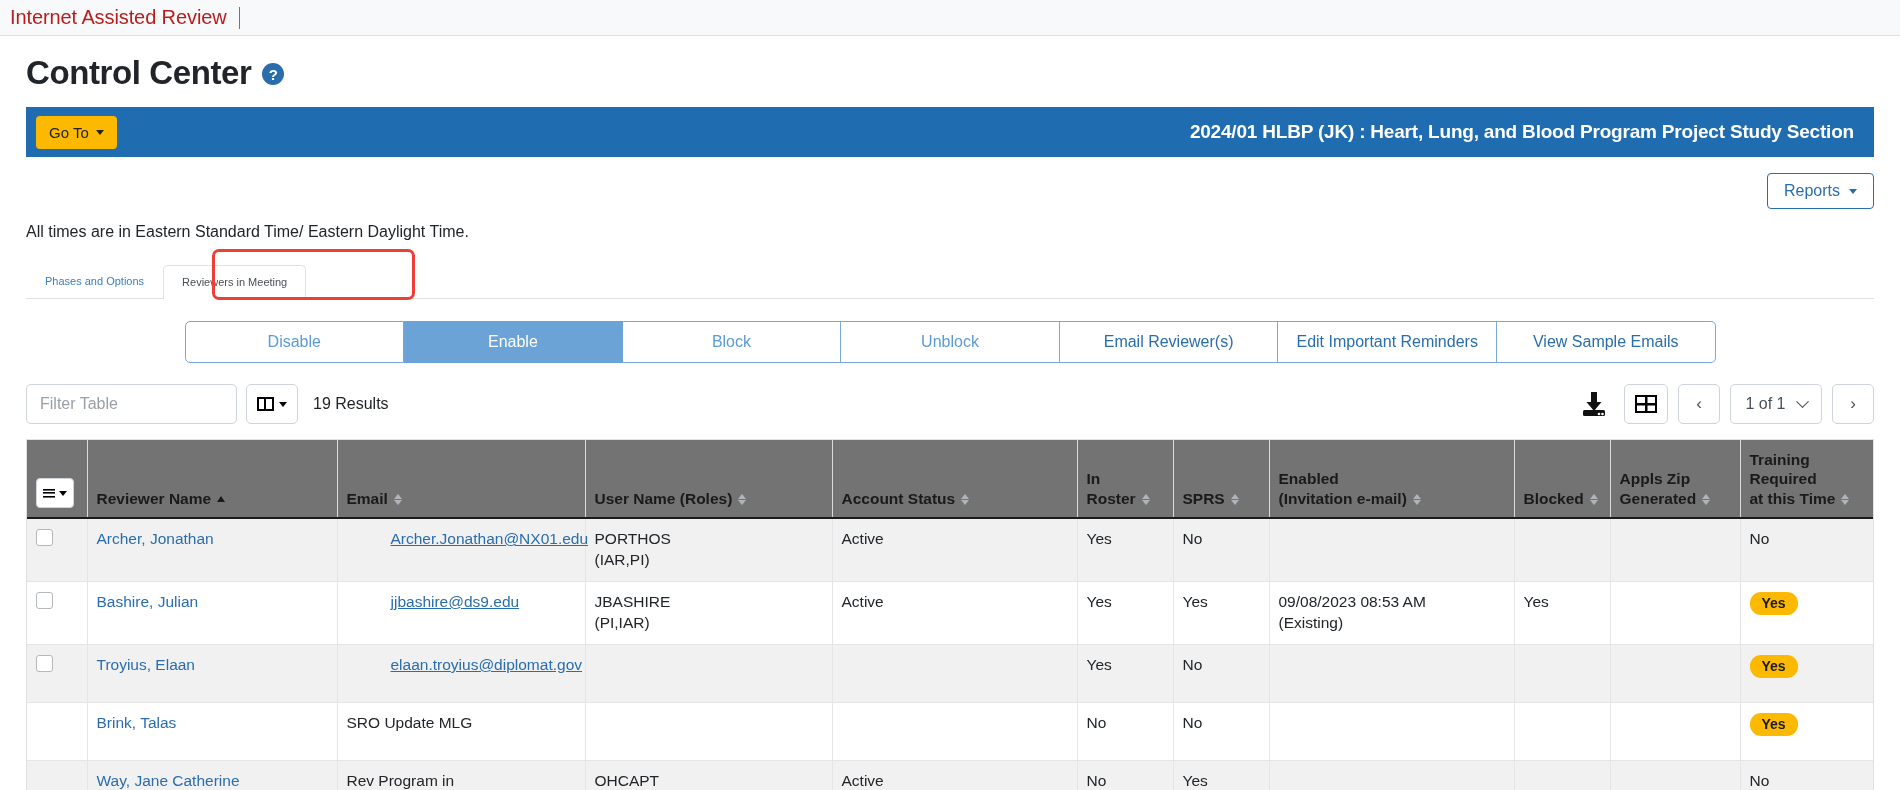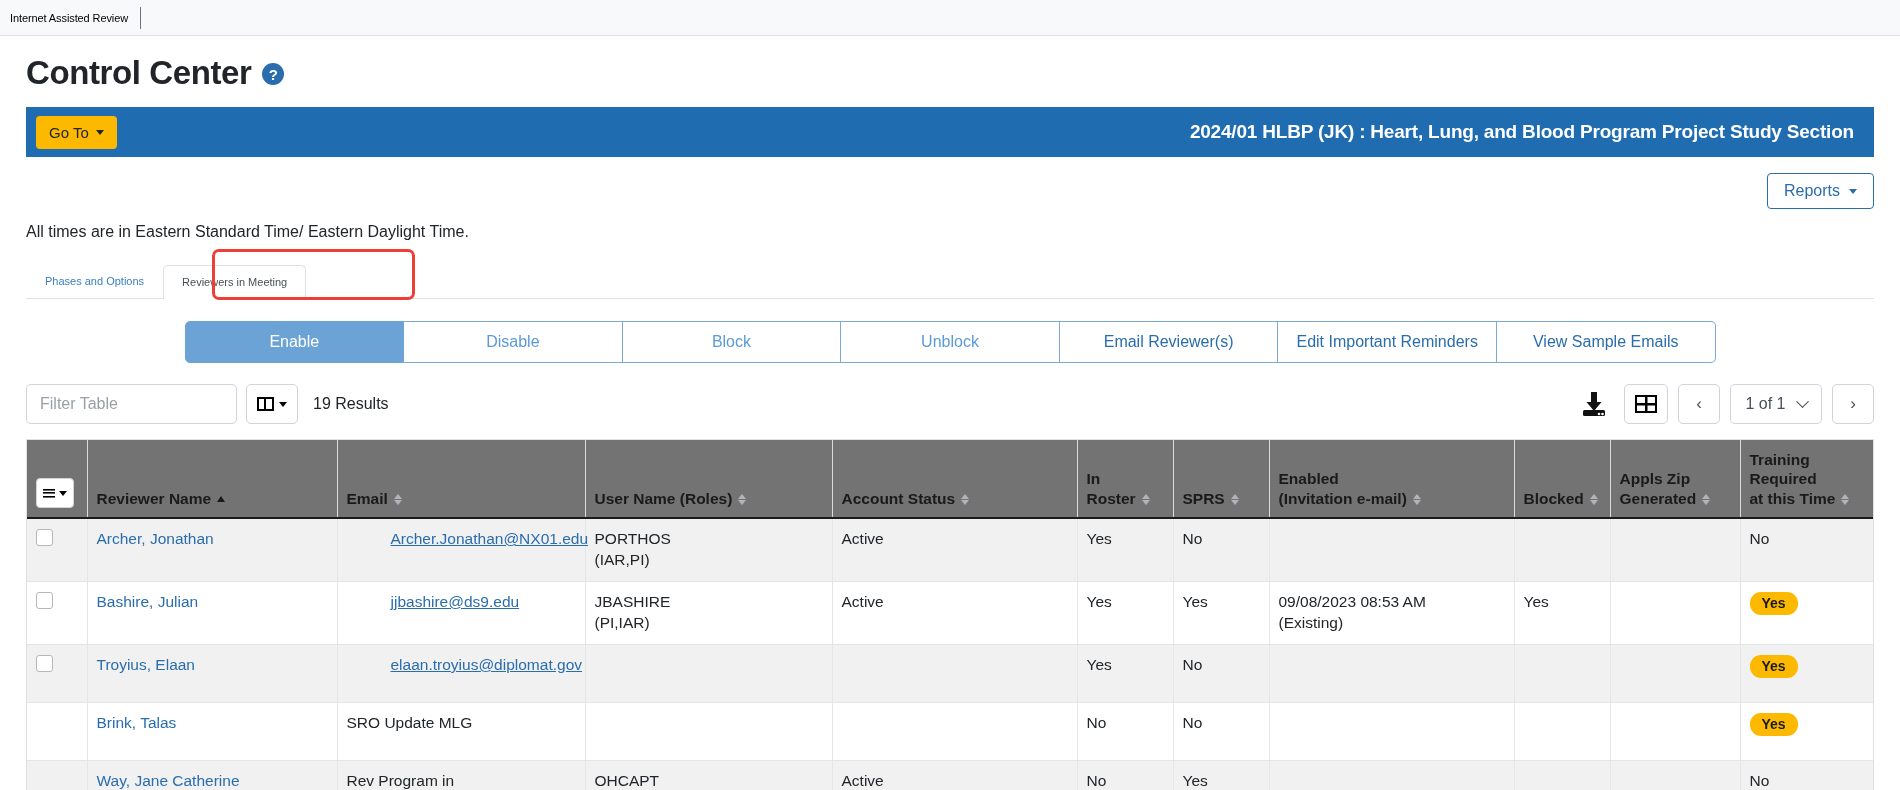--- a/index.html
+++ b/index.html
@@ -15,22 +15,22 @@
   
   .appbar {
     height: 36px;
     background: #f8f9fa;
     border-bottom: 1px solid #dee2e6;
     display: flex;
     align-items: center;
     padding-left: 10px;
   }
   .appbar-title {
-    font-size: 11px;
-    color: #000000;
+    font-size: 20px;
+    color: #b91c1c;
     letter-spacing: -0.1px;
   }
   .appbar-sep {
     display: inline-block;
     width: 1px;
     height: 22px;
     background: #6c757d;
     margin-left: 12px;
   }
 
@@ -447,22 +447,22 @@
   <div class="timezone-note">All times are in Eastern Standard Time/ Eastern Daylight Time.</div>
 
   <div class="tabs-wrap">
     <div class="tab">Phases and Options</div>
     <div class="tab active">Reviewers in Meeting</div>
     <div class="tab-highlight"></div>
   </div>
 
   <div class="action-row">
     <div class="btn-group">
+      <button class="act-btn">Disable</button>
       <button class="act-btn primary">Enable</button>
-      <button class="act-btn">Disable</button>
       <button class="act-btn">Block</button>
       <button class="act-btn">Unblock</button>
       <button class="act-btn strong">Email Reviewer(s)</button>
       <button class="act-btn strong">Edit Important Reminders</button>
       <button class="act-btn strong">View Sample Emails</button>
     </div>
   </div>
 
   <div class="toolbar">
     <input class="filter-input" type="text" placeholder="Filter Table" style="">

